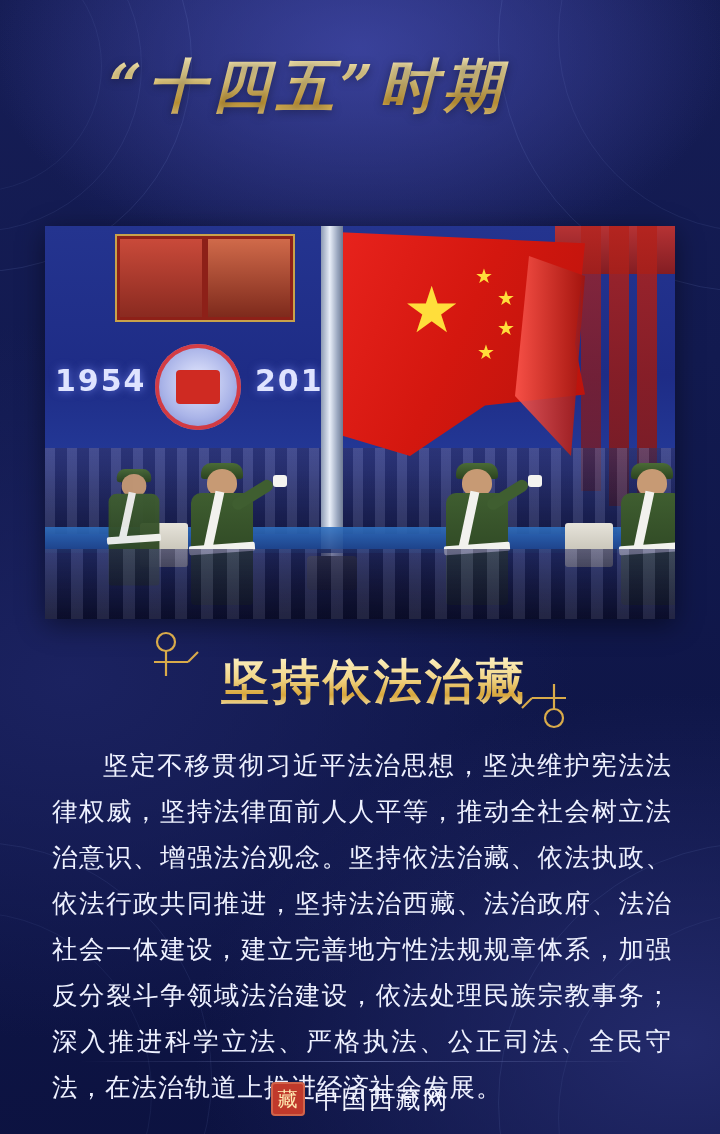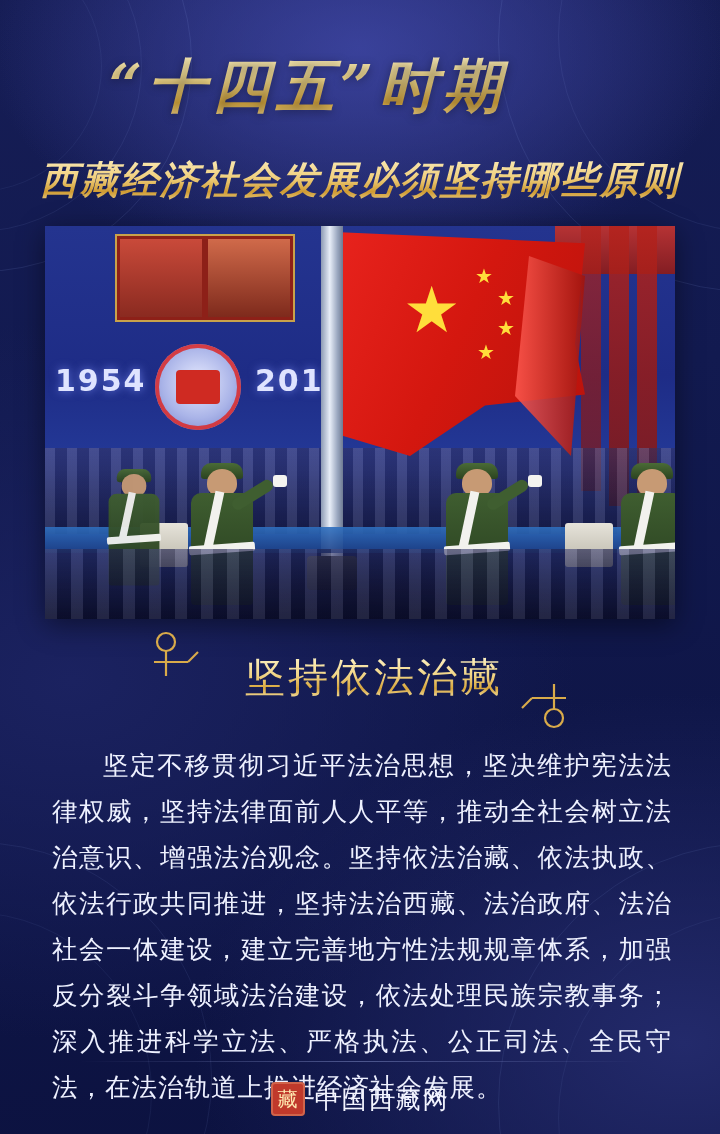--- a/index.html
+++ b/index.html
@@ -332,22 +332,22 @@
   
   .section-head {
     position: absolute;
     top: 650px;
     left: 0;
     width: 720px;
     text-align: center;
   }
   .section-head .txt {
     font-family: "DejaVu Serif", "Liberation Serif", serif;
-    font-size: 40px;
-    font-weight: normal;
+    font-size: 48px;
+    font-weight: bold;
     letter-spacing: 3px;
     background: linear-gradient(180deg,#fdf4cc 0%, #f2d688 45%, #d7a63c 75%, #f9ecbb 100%);
     -webkit-background-clip: text;
     background-clip: text;
     color: transparent;
     margin-left: 28px;
   }
   .orn {
     position: absolute;
     width: 60px;
@@ -421,21 +421,20 @@
   <div class="swirl s2"></div>
   <div class="swirl s3"></div>
   <div class="swirl s4"></div>
   <div class="swirl s5"></div>
   <div class="swirl s6"></div>
   <div class="swirl s7"></div>
   <div class="swirl s8"></div>
   <div class="swirl s9"></div>
 
   <div class="title-main">“十四五”时期</div>
-  <div class="title-sub">西藏经济社会发展必须坚持哪些原则</div>
 
   <div class="photo-wrap">
     <div class="photo">
       <div class="banner-top"></div>
       <div class="drape d1"></div>
       <div class="drape d2"></div>
       <div class="drape d3"></div>
 
       <div class="portraits">
         <div class="portrait p1"></div>

